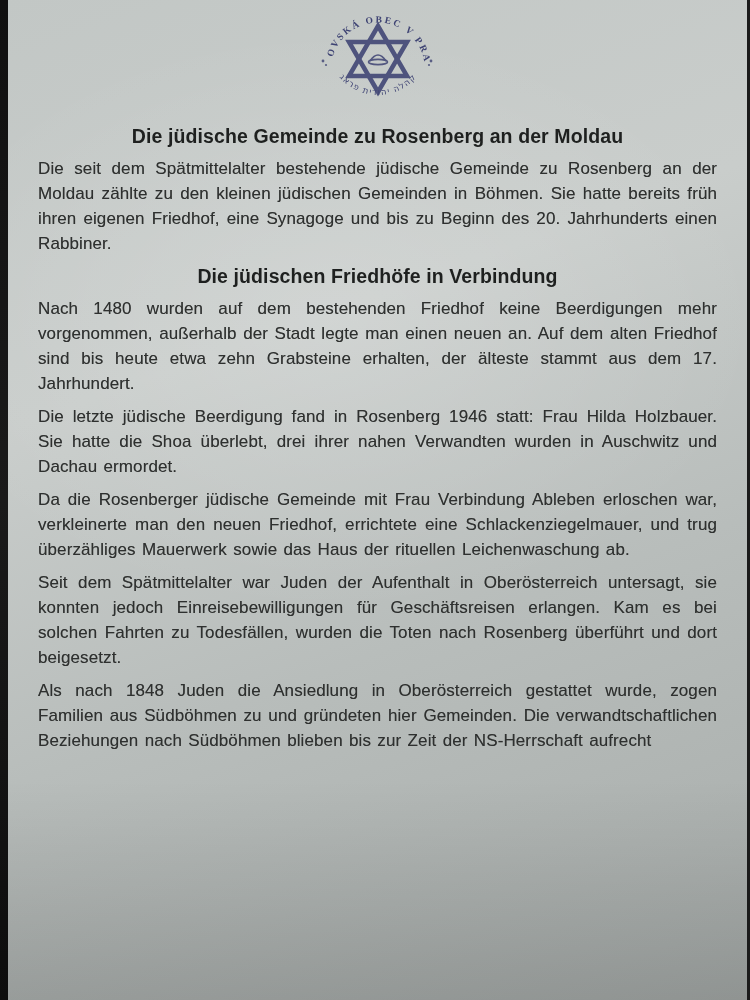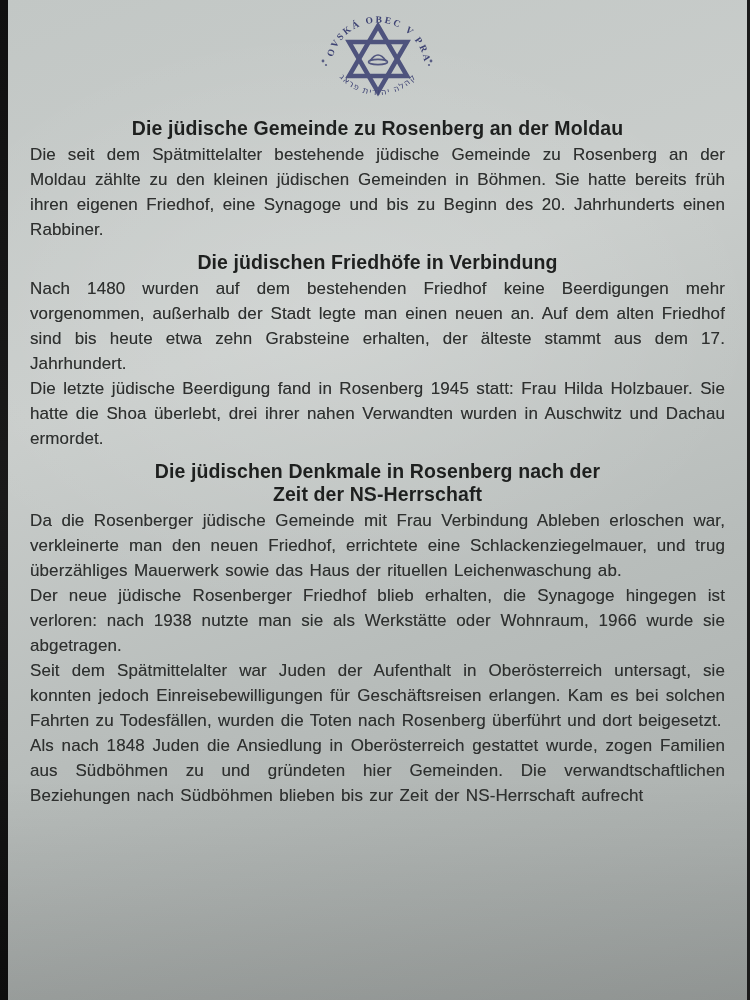--- a/index.html
+++ b/index.html
@@ -56,23 +56,23 @@
   h2 {
     margin: 9px 0 2px 0;
     text-align: center;
     font-size: 19.5px;
     line-height: 23px;
     font-weight: bold;
     color: #1e201f;
     white-space: pre-line;
     letter-spacing: 0.1px;
   }
-  h2.first { margin-top: 9px; }
+  h2.first { margin-top: 17px; }
   p {
-    margin: 0;
+    margin: 8px;
     text-align: justify;
     font-size: 17px;
     line-height: 25px;
     color: #2e302f;
     word-spacing: 1.5px;
     letter-spacing: 0.1px;
     text-shadow: 0 0 0.5px rgba(40,42,41,0.45);
   }
   section { position: relative; }
 </style>
@@ -115,28 +115,25 @@
     </div>
 
     <section>
       <h2 class="first">Die jüdische Gemeinde zu Rosenberg an der Moldau</h2>
       <p>Die seit dem Spätmittelalter bestehende jüdische Gemeinde zu Rosenberg an der Moldau zählte zu den kleinen jüdischen Gemeinden in Böhmen. Sie hatte bereits früh ihren eigenen Friedhof, eine Synagoge und bis zu Beginn des 20. Jahrhunderts einen Rabbiner.</p>
     </section>
 
     <section>
       <h2>Die jüdischen Friedhöfe in Verbindung</h2>
       <p>Nach 1480 wurden auf dem bestehenden Friedhof keine Beerdigungen mehr vorgenommen, außerhalb der Stadt legte man einen neuen an. Auf dem alten Friedhof sind bis heute etwa zehn Grabsteine erhalten, der älteste stammt aus dem 17. Jahrhundert.</p>
-      <p>Die letzte jüdische Beerdigung fand in Rosenberg 1945 statt: Frau Hilda Holzbauer. Sie hatte die Shoa überlebt, drei ihrer nahen Verwandten wurden in Auschwitz und Dachau ermordet.</p>
+      <p>Die letzte jüdische Beerdigung fand in Rosenberg 1946 statt: Frau Hilda Holzbauer. Sie hatte die Shoa überlebt, drei ihrer nahen Verwandten wurden in Auschwitz und Dachau ermordet.</p>
     </section>
 
     <section>
-      <h2>Die jüdischen Denkmale in Rosenberg nach der
-Zeit der NS-Herrschaft</h2>
       <p>Da die Rosenberger jüdische Gemeinde mit Frau Verbindung Ableben erloschen war, verkleinerte man den neuen Friedhof, errichtete eine Schlackenziegelmauer, und trug überzähliges Mauerwerk sowie das Haus der rituellen Leichenwaschung ab.</p>
-      <p>Der neue jüdische Rosenberger Friedhof blieb erhalten, die Synagoge hingegen ist verloren: nach 1938 nutzte man sie als Werkstätte oder Wohnraum, 1966 wurde sie abgetragen.</p>
     </section>
 
     <section>
       <p>Seit dem Spätmittelalter war Juden der Aufenthalt in Oberösterreich untersagt, sie konnten jedoch Einreisebewilligungen für Geschäftsreisen erlangen. Kam es bei solchen Fahrten zu Todesfällen, wurden die Toten nach Rosenberg überführt und dort beigesetzt.</p>
       <p>Als nach 1848 Juden die Ansiedlung in Oberösterreich gestattet wurde, zogen Familien aus Südböhmen zu und gründeten hier Gemeinden. Die verwandtschaftlichen Beziehungen nach Südböhmen blieben bis zur Zeit der NS-Herrschaft aufrecht</p>
     </section>
 
   </div>
 
   <div class="edge-left"></div>

